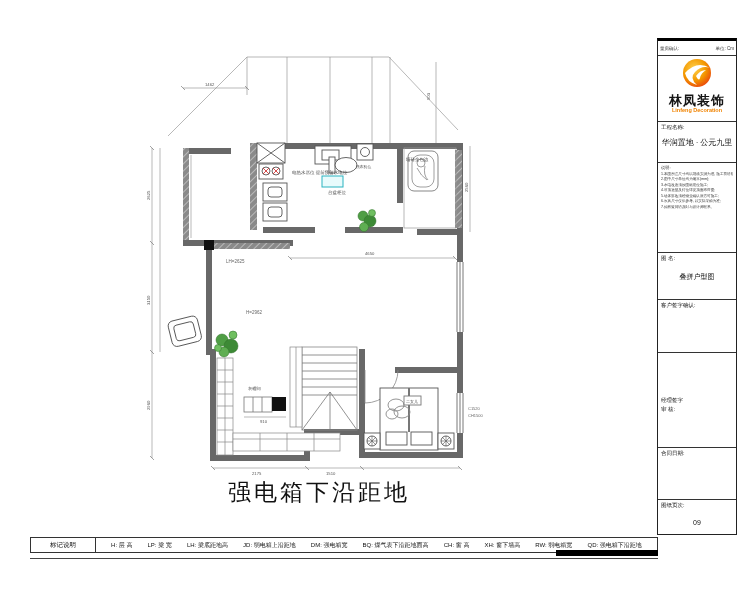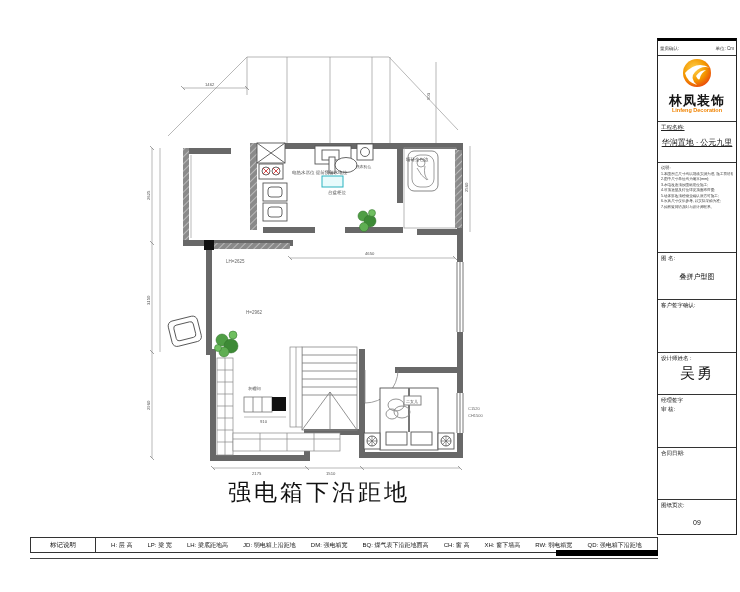--- a/index.html
+++ b/index.html
@@ -12,21 +12,21 @@
   
   #tb{position:absolute;left:657px;top:38px;width:80px;height:497px;border:1px solid #222;
       border-top:3px solid #000;background:#fff;box-sizing:border-box;}
   .tb-sec{position:absolute;left:0;width:100%;border-bottom:1px solid #333;box-sizing:border-box;}
   .tb-label{font-size:5.5px;color:#111;padding:2px 3px 0 3px;}
   #tb-head{top:0;height:15px;display:flex;justify-content:space-between;align-items:center;padding:0 2px;}
   #tb-head span{font-size:4.5px;color:#333;}
   #tb-logo{top:15px;height:66px;text-align:center;}
   #tb-logo .cn{font-size:13px;font-weight:bold;color:#151515;letter-spacing:1px;line-height:1;}
   #tb-logo .en{font-size:5.5px;font-weight:bold;color:#f08300;line-height:1.4;}
-  #tb-project{top:81px;height:41px;text-decoration:underline;}
+  #tb-project{top:81px;height:41px;}
   #tb-project .pname{font-family:"Liberation Serif","DejaVu Serif",serif;font-size:8px;color:#111;
                      text-align:center;margin-top:6px;}
   #tb-notes{top:122px;height:90px;padding:2px 3px;}
   #tb-notes .nl{font-size:3.6px;color:#333;line-height:1.55;white-space:nowrap;overflow:hidden;}
   #tb-name{top:212px;height:47px;}
   #tb-name .dname{font-size:7px;color:#111;text-align:center;margin-top:10px;}
   #tb-sign{top:259px;height:53px;}
   #tb-designer{top:312px;height:42px;}
   #tb-designer .who{font-family:"Liberation Serif","DejaVu Serif",serif;font-size:15px;color:#111;
                     text-align:center;margin-top:2px;letter-spacing:2px;}
@@ -315,24 +315,20 @@
 
     <div class="tb-sec" id="tb-name">
       <div class="tb-label">图 名:</div>
       <div class="dname">叠拼户型图</div>
     </div>
 
     <div class="tb-sec" id="tb-sign">
       <div class="tb-label">客户签字确认:</div>
     </div>
 
-    <div class="tb-sec" id="tb-designer">
-      <div class="tb-label">设计师姓名 :</div>
-      <div class="who">吴勇</div>
-    </div>
 
     <div class="tb-sec" id="tb-manager">
       <div class="tb-label">经理签字</div>
       <div class="tb-label">审  核:</div>
     </div>
 
     <div class="tb-sec" id="tb-date">
       <div class="tb-label">合同日期:</div>
     </div>
 

